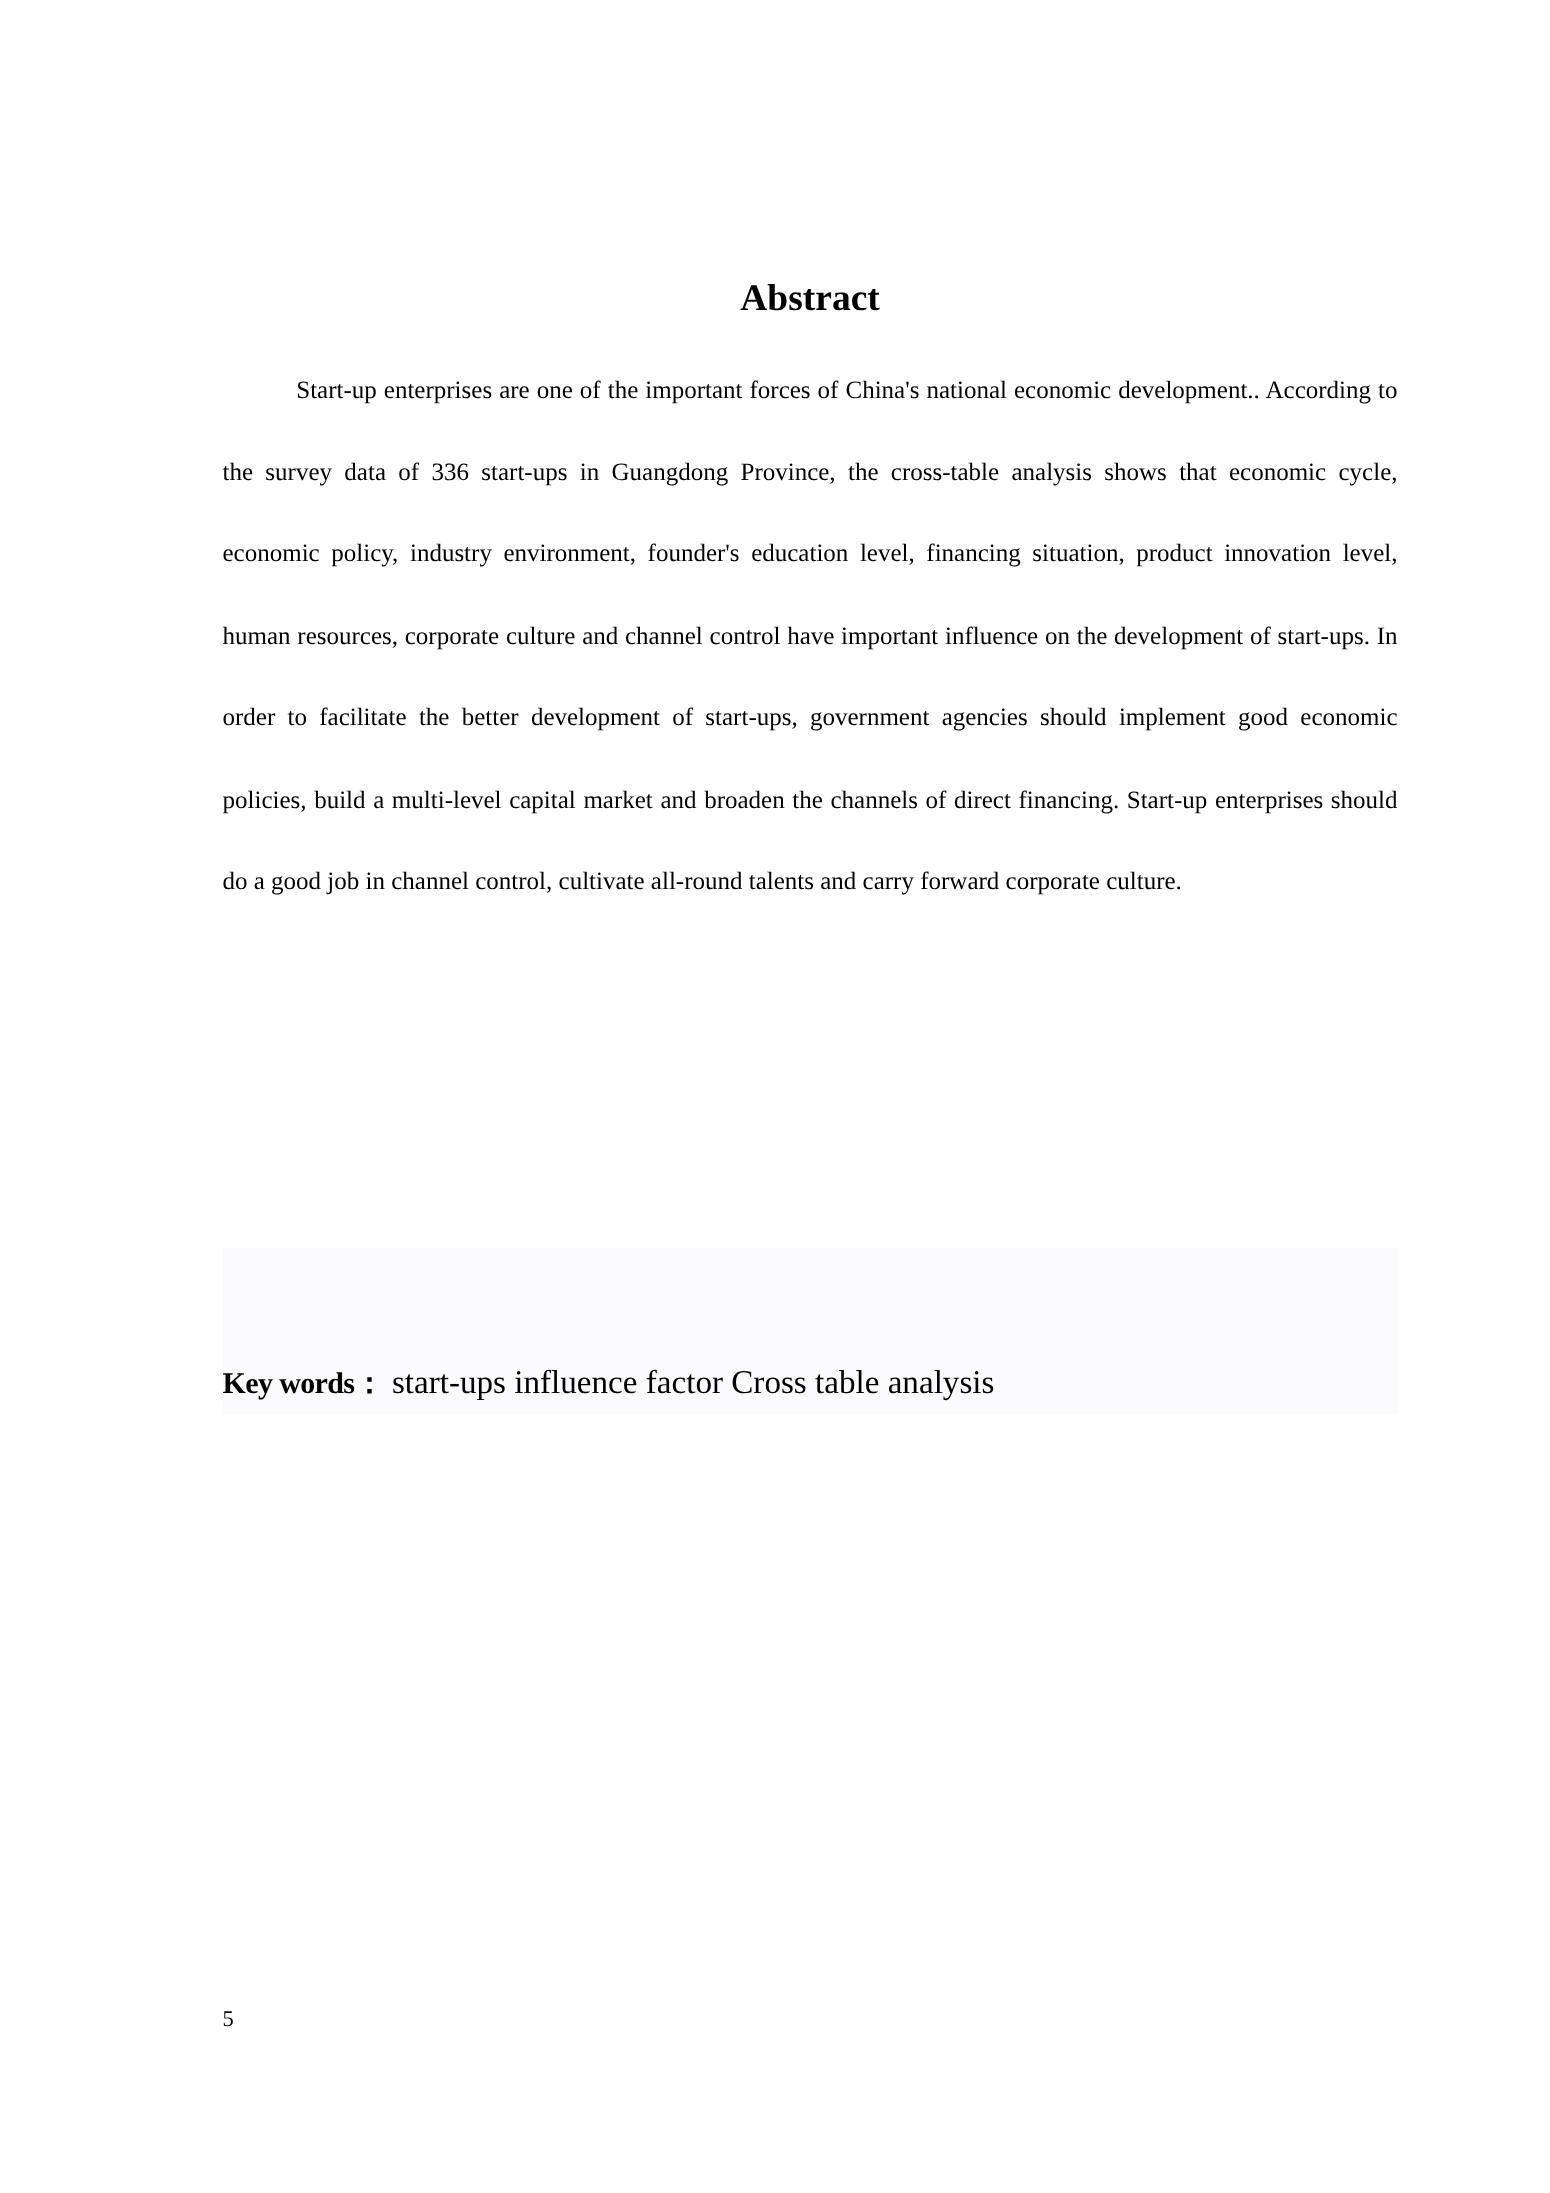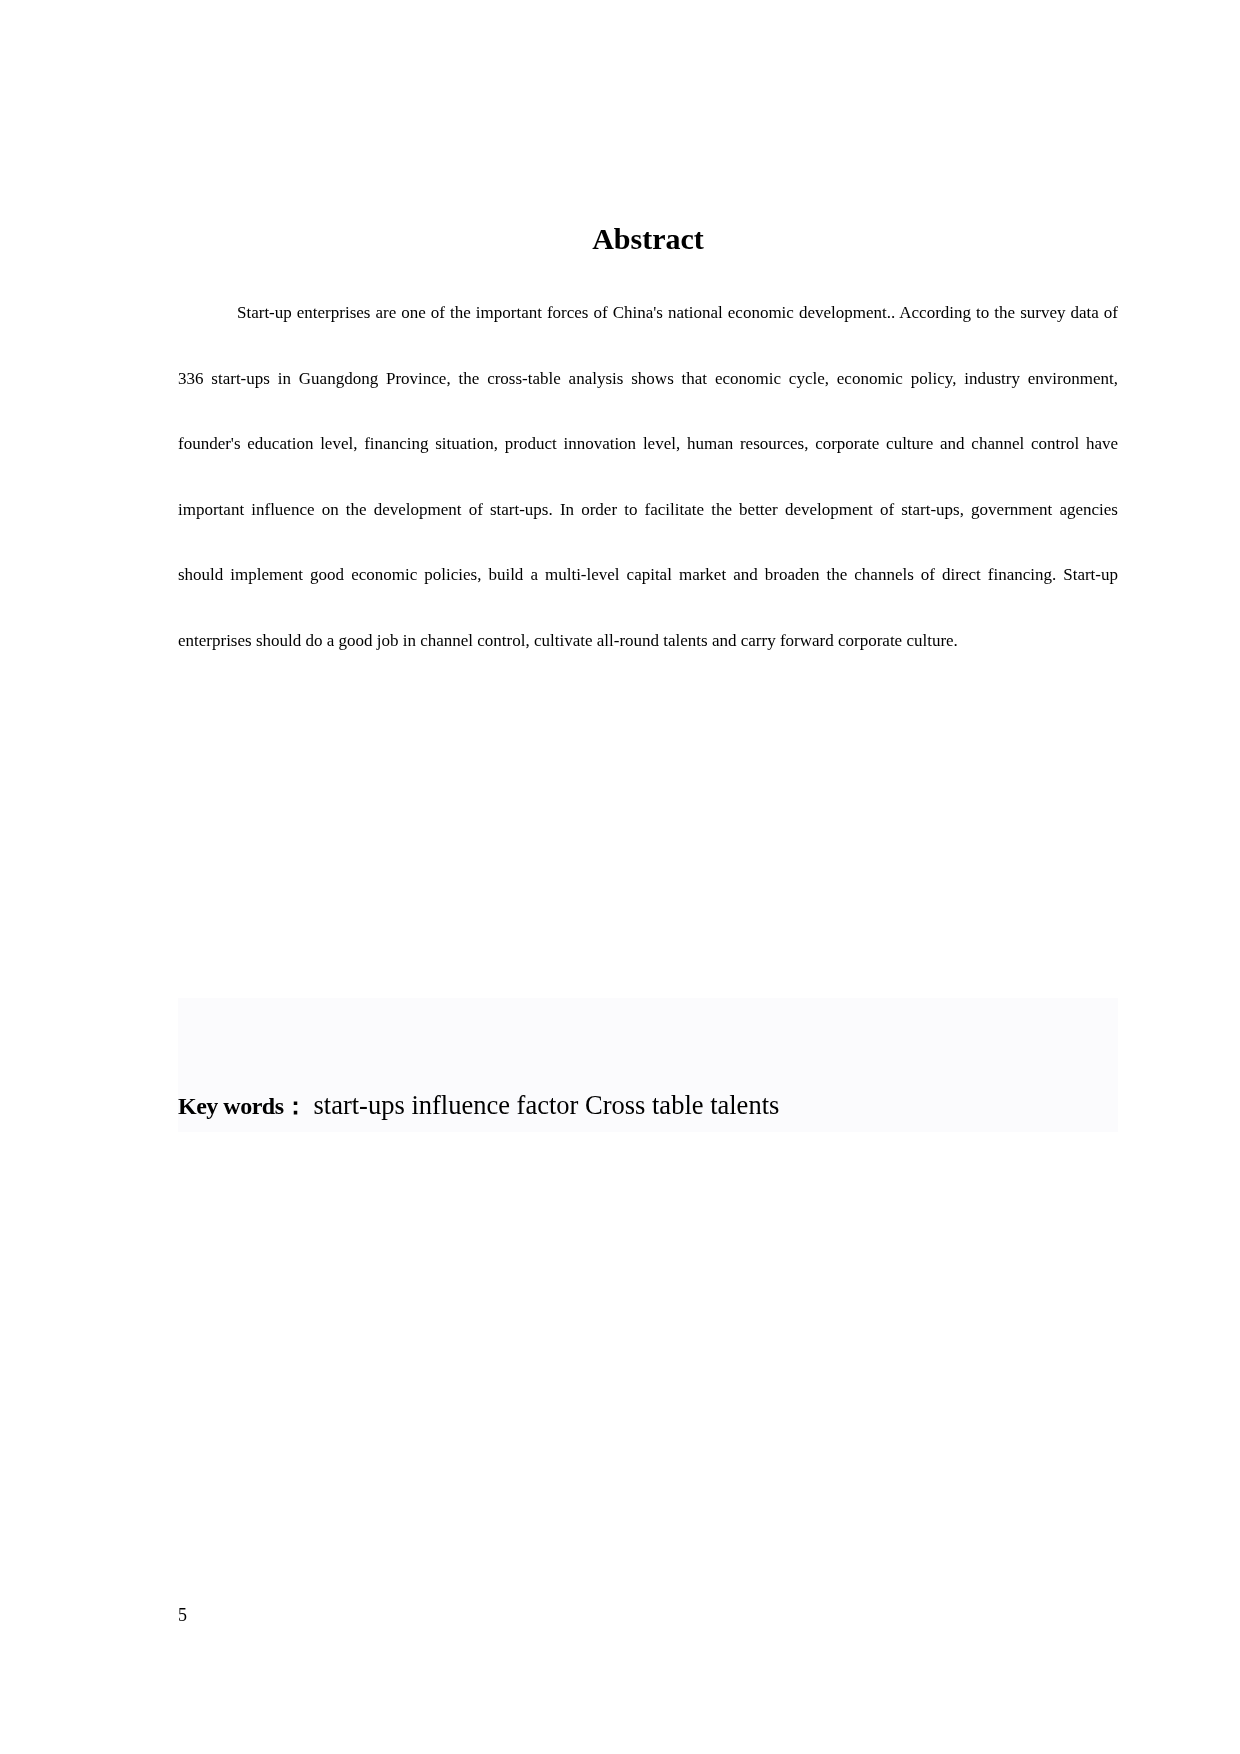--- a/index.html
+++ b/index.html
@@ -2,21 +2,21 @@
 <html><head>
   <meta charset="utf-8">
   <style>
     html, body { margin: 0; padding: 0; background: #ffffff; }
     body { width: 1240px; height: 1754px; position: relative; overflow: hidden;
            font-family: "Liberation Serif", "DejaVu Serif", serif; color: #000; }
     .page { position: absolute; left: 0; top: 0; width: 1240px; height: 1754px; }
     .title { position: absolute; left: 178px; width: 940px; top: 219px; text-align: center;
              font-size: 30px; font-weight: bold; line-height: 40px; }
     .body-text { position: absolute; left: 178px; width: 940px; top: 280px;
-                 font-size: 17px; line-height: 65.5px; text-align: justify; }
+                 font-size: 20px; line-height: 65.5px; text-align: justify; }
     .body-text p { margin: 0; text-indent: 59px; }
     .kw-box { position: absolute; left: 178px; top: 998px; width: 940px; height: 134px;
               background: #fbfbfd; }
     .kw-line { position: absolute; left: 178px; top: 1087px; font-size: 26.5px; line-height: 36px;
                white-space: nowrap; }
     .kw-label { font-family: Liberation Serif, serif; font-weight: bold;
                 font-size: 24px; letter-spacing: -0.5px; }
     .kw-colon { font-family: "DejaVu Sans Mono", monospace; font-weight: bold; font-size: 24px; margin-right: 6px; }
     .page-num { position: absolute; left: 178px; top: 1604px; font-size: 18px; line-height: 22px; }
   </style>
@@ -25,17 +25,17 @@
 
 <div class="page">
   <div class="title">Abstract</div>
 
   <div class="body-text">
     <p>Start-up enterprises are one of the important forces of China's national economic development.. According to the survey data of 336 start-ups in Guangdong Province, the cross-table analysis shows that economic cycle, economic policy, industry environment, founder's education level, financing situation, product innovation level, human resources, corporate culture and channel control have important influence on the development of start-ups. In order to facilitate the better development of start-ups, government agencies should implement good economic policies, build a multi-level capital market and broaden the channels of direct financing. Start-up enterprises should do a good job in channel control, cultivate all-round talents and carry forward corporate culture.</p>
   </div>
 
   <div class="kw-box"></div>
   <div class="kw-line">
-    <span class="kw-label">Key words</span><span class="kw-colon">：</span><span>start-ups influence factor Cross table talents</span>
+    <span class="kw-label">Key words</span><span class="kw-colon">：</span><span>start-ups influence factor Cross table analysis</span>
   </div>
 
   <div class="page-num">5</div>
 </div>
 
 </body></html>

